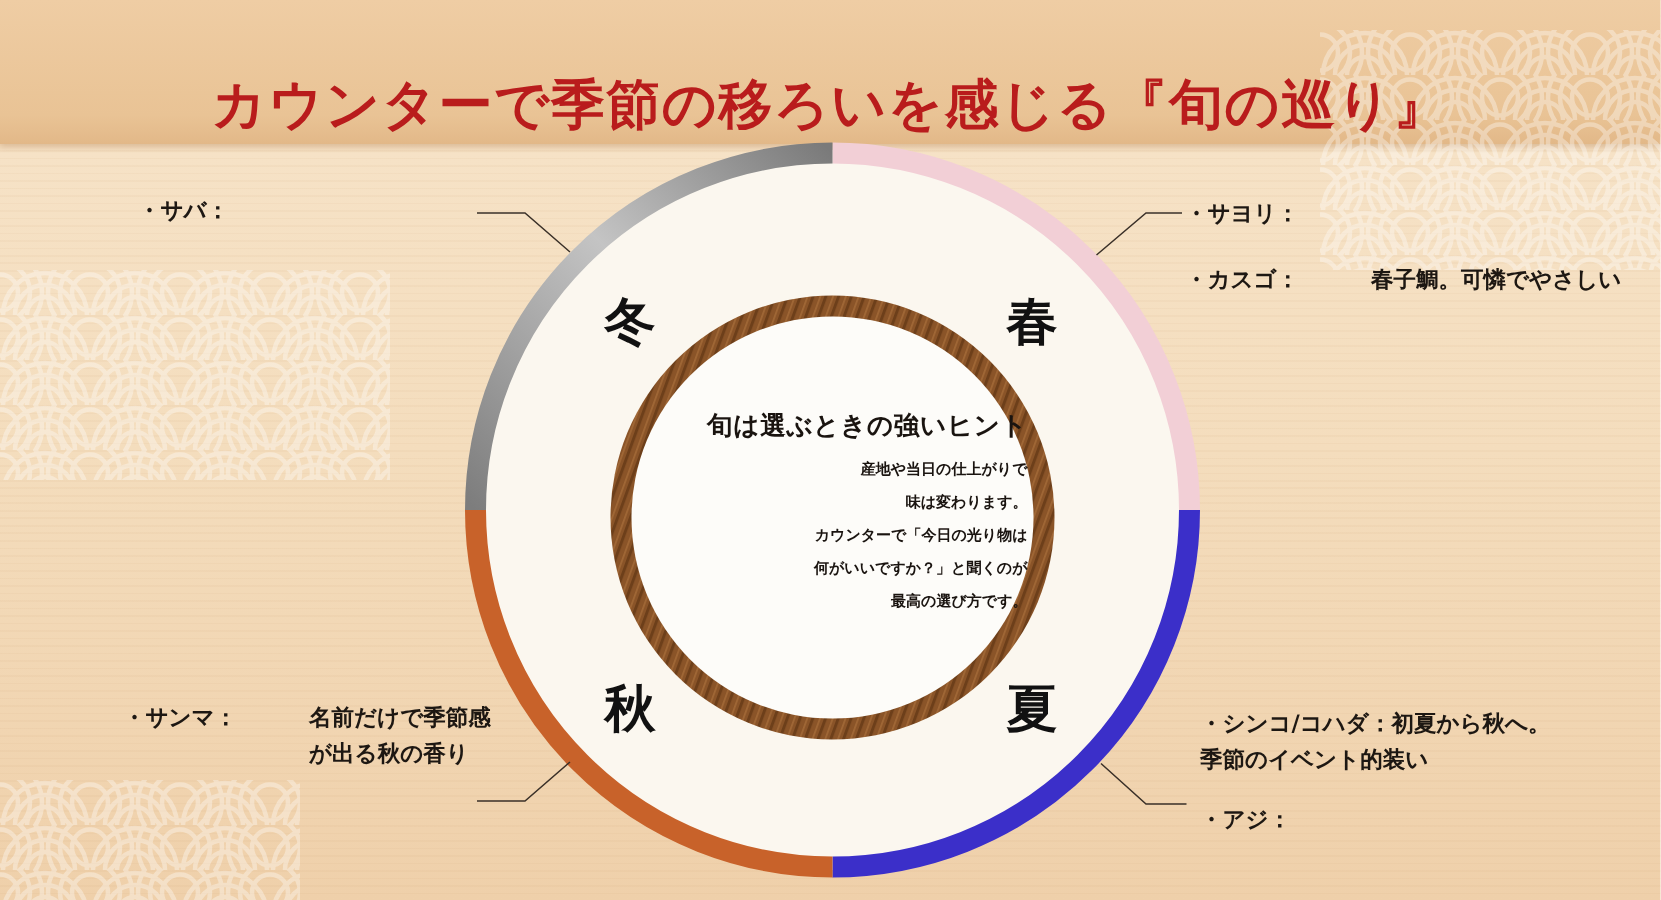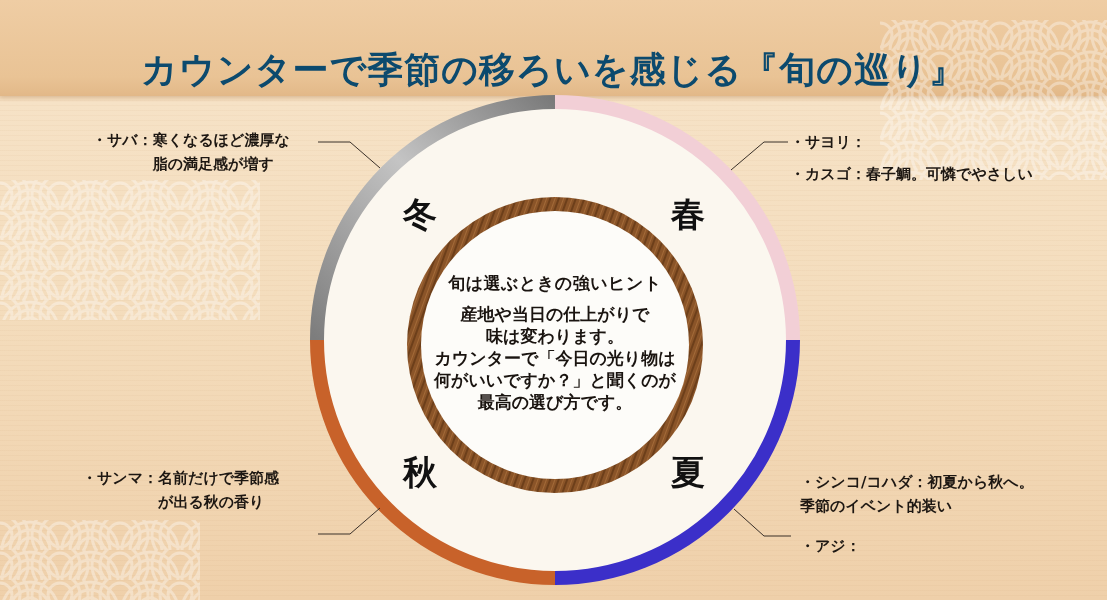--- a/index.html
+++ b/index.html
@@ -14,39 +14,39 @@
   .band {
     position: absolute; left: 0; top: 0; width: 1107px; height: 96px;
     background: linear-gradient(180deg, #efcda4 0%, #e9c395 80%, #e2b888 100%);
     box-shadow: 0 2px 4px rgba(120,80,40,0.18);
   }
   .seigaiha {
     position: absolute; pointer-events: none; opacity: 0.35;
   }
   .title {
     position: absolute; left: 0; top: 22px; width: 1107px; text-align: center;
-    font-size: 36px; font-weight: bold; letter-spacing: 1px; color: #0c4a6e;
+    font-size: 36px; font-weight: bold; letter-spacing: 1px; color: #b91c1c;
   }
   .diagram { position: absolute; left: 0; top: 0; width: 1107px; height: 600px; }
   .note {
     position: absolute; font-size: 15px; font-weight: bold; line-height: 24px;
     color: #1d1712; white-space: nowrap;
   }
-  .note .row { display: flex; }
+  .note .row { display: flex; gap: 48px; }
   .note .fish { white-space: nowrap; }
   .note .desc { white-space: pre; }
   .season-label {
     position: absolute; font-size: 34px; font-weight: bold; color: #111;
     width: 40px; text-align: center;
   }
   .center-text {
-    position: absolute; left: 425px; top: 272px; width: 260px; text-align: center;
+    position: absolute; left: 425px; top: 272px; width: 260px; text-align: right;
   }
   .center-title { font-size: 17px; font-weight: bold; margin-bottom: 8px; letter-spacing: 0.5px; }
-  .center-body { font-size: 17px; font-weight: bold; line-height: 22px; white-space: pre-line; }
+  .center-body { font-size: 10px; font-weight: bold; line-height: 22px; white-space: pre-line; }
 </style>
 </head>
 <body>
 
 <div class="band"></div>
 
 <svg class="seigaiha" style="left:0;top:180px" width="260" height="140">
   <defs>
     <pattern id="sg" width="60" height="30" patternUnits="userSpaceOnUse">
       <g fill="none" stroke="#fff" stroke-width="3">
@@ -118,27 +118,25 @@
   <div class="center-body">産地や当日の仕上がりで
 味は変わります。
 カウンターで「今日の光り物は
 何がいいですか？」と聞くのが
 最高の選び方です。</div>
 </div>
 
 <div class="note" style="left:92px;top:128px">
   <div class="row">
     <span class="fish">・サバ：</span>
-    <span class="desc">寒くなるほど濃厚な
-脂の満足感が増す</span>
   </div>
 </div>
 
 <div class="note" style="left:790px;top:130px">
-  <div class="row" style="margin-bottom:8px">
+  <div class="row" style="margin-bottom:20px">
     <span class="fish">・サヨリ：</span>
   </div>
   <div class="row">
     <span class="fish">・カスゴ：</span>
     <span class="desc">春子鯛。可憐でやさしい</span>
   </div>
 </div>
 
 <div class="note" style="left:82px;top:466px">
   <div class="row" style="margin-bottom:20px">

